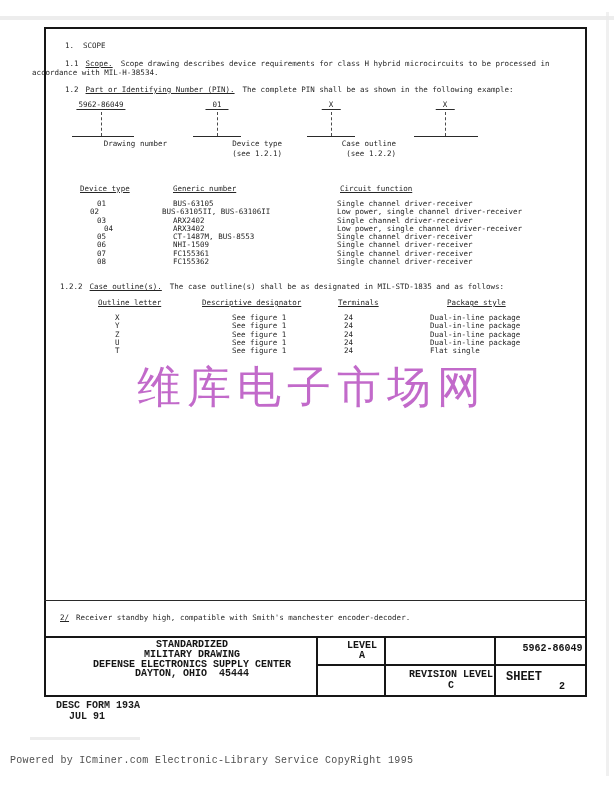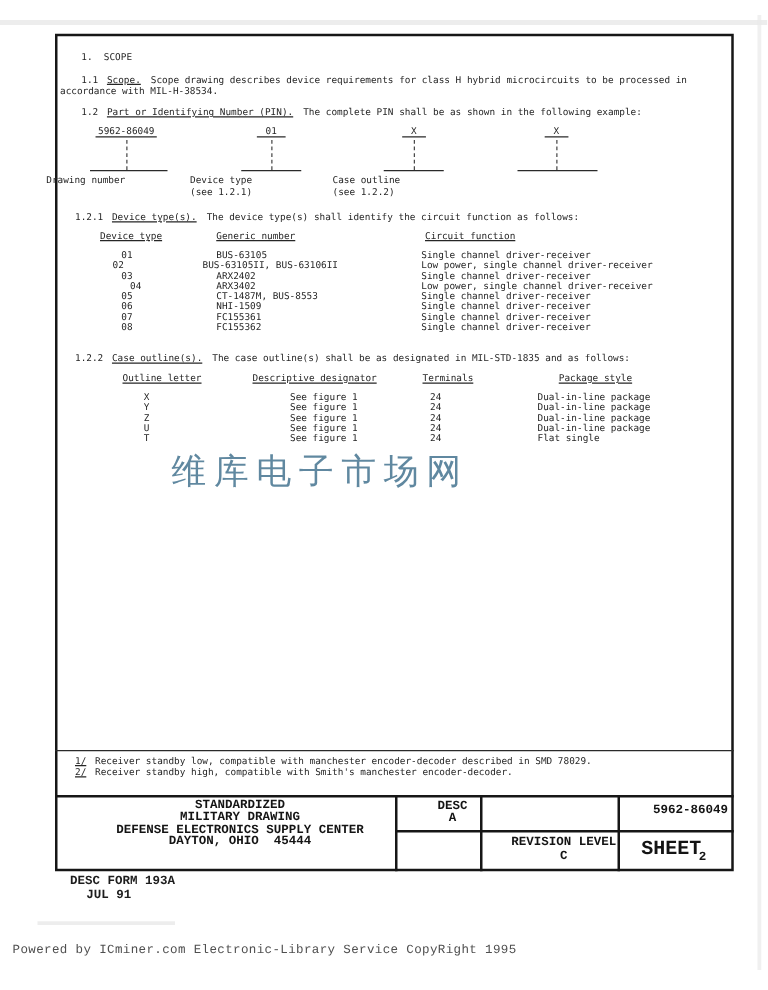--- a/index.html
+++ b/index.html
@@ -11,27 +11,27 @@
   .pre{white-space:pre;}
   .u{text-decoration:underline;white-space:pre;}
   .gap{display:inline-block;width:7px;}
   .gap2{display:inline-block;width:8px;}
   .hline{position:absolute;border-top:1px solid #2a2a2a;height:0;}
   .dash{position:absolute;width:0;border-left:1px dashed #4a4a4a;}
   .vline{position:absolute;width:0;border-left:2px solid #161616;}
   .ulval{border-bottom:1px solid #2a2a2a;padding:0 2px;}
   .ulval.wide{padding:0 7px;}
   .ctr{transform:translateX(-50%);}
-  .lblblock{position:absolute;width:130px;text-align:left;font-size:7.5px;line-height:9.5px;white-space:pre;color:#262626;}
+  .lblblock{position:absolute;width:130px;text-align:right;font-size:7.5px;line-height:9.5px;white-space:pre;color:#262626;}
   .trow{position:relative;height:8.3px;}
   .trow span{position:absolute;top:0;font-size:7.5px;line-height:8.3px;white-space:pre;color:#262626;}
   .tb{font-family:"Liberation Mono",monospace;font-weight:bold;color:#141414;
       position:absolute;text-align:center;white-space:pre;margin-left:12px;}
-  .watermark{position:absolute;left:137px;top:358px;width:350px;font-size:28px;letter-spacing:6px;
-             color:#0c4a6e;opacity:.65;font-family:Liberation Sans, sans-serif;white-space:nowrap;}
+  .watermark{position:absolute;left:137px;top:358px;width:350px;font-size:44px;letter-spacing:6px;
+             color:#a21caf;opacity:.65;font-family:Liberation Sans, sans-serif;white-space:nowrap;}
   .artifact{position:absolute;background:#e9e9e9;}
   .footer{position:absolute;left:10px;top:755px;font-family:"Liberation Mono",monospace;
           font-size:10px;color:#4f4f4f;letter-spacing:.3px;white-space:pre;}
   .formid{position:absolute;font-family:"Liberation Mono",monospace;font-weight:bold;
           font-size:10px;color:#1d1d1d;white-space:pre;}
 </style>
 </head>
 <body>
 
 <div class="page">
@@ -40,21 +40,21 @@
   <div class="artifact" style="left:606px;top:12px;width:3px;height:764px;opacity:.7"></div>
   <div class="artifact" style="left:30px;top:737px;width:110px;height:3px;opacity:.8"></div>
 
   <div class="frame"></div>
 
   <div class="watermark">维库电子市场网</div>
 
   <div class="t" style="left:65px;top:41px"><span class="pre">1.  SCOPE</span></div>
 
   <div class="t" style="left:65px;top:59px"><span class="pre">1.1</span><span class="gap"></span><span class="u">Scope.</span><span class="gap2"></span><span class="pre">Scope drawing describes device requirements for class H hybrid microcircuits to be processed in</span></div>
-  <div class="t" style="left:48px;top:68px"><span class="pre">accordance with MIL-H-38534.</span></div>
+  <div class="t" style="left:32px;top:68px"><span class="pre">accordance with MIL-H-38534.</span></div>
 
   <div class="t" style="left:65px;top:85px"><span class="pre">1.2</span><span class="gap"></span><span class="u">Part or Identifying Number (PIN).</span><span class="gap2"></span><span class="pre">The complete PIN shall be as shown in the following example:</span></div>
 
   <div class="t ctr" style="left:101px;top:100px"><span class="ulval">5962-86049</span></div>
   <div class="t ctr" style="left:217px;top:100px"><span class="ulval wide">01</span></div>
   <div class="t ctr" style="left:331px;top:100px"><span class="ulval wide">X</span></div>
   <div class="t ctr" style="left:445px;top:100px"><span class="ulval wide">X</span></div>
 
   <div class="dash" style="left:101px;top:112px;height:24px"></div>
   <div class="dash" style="left:217px;top:112px;height:24px"></div>
@@ -63,21 +63,20 @@
 
   <div class="hline" style="left:72px;top:136px;width:62px"></div>
   <div class="hline" style="left:193px;top:136px;width:48px"></div>
   <div class="hline" style="left:307px;top:136px;width:48px"></div>
   <div class="hline" style="left:414px;top:136px;width:64px"></div>
 
   <div class="lblblock" style="left:37px;top:139px"><span>Drawing number</span></div>
   <div class="lblblock" style="left:152px;top:139px"><span>Device type</span><br><span>(see 1.2.1)</span></div>
   <div class="lblblock" style="left:266px;top:139px"><span>Case outline</span><br><span>(see 1.2.2)</span></div>
 
-  <div class="t" style="left:60px;top:169px"><span class="pre">1.2.1</span><span class="gap"></span><span class="u">Device type(s).</span><span class="gap2"></span><span class="pre">The device type(s) shall identify the circuit function as follows:</span></div>
 
   <div class="t u" style="left:80px;top:184px">Device type</div>
   <div class="t u" style="left:173px;top:184px">Generic number</div>
   <div class="t u" style="left:340px;top:184px">Circuit function</div>
 
   <div style="position:absolute;left:0;top:200px;width:614px">
     <div class="trow">
         <span style="left:97px">01</span>
         <span style="left:173px">BUS-63105</span>
         <span style="left:337px">Single channel driver-receiver</span>
@@ -153,38 +152,37 @@
       </div>
     <div class="trow">
         <span style="left:115px">T</span>
         <span style="left:232px">See figure 1</span>
         <span style="left:344px">24</span>
         <span style="left:430px">Flat single</span>
       </div>
   </div>
 
   <div class="hline" style="left:44px;top:600px;width:543px"></div>
-  <div class="t" style="left:60px;top:604px"><span class="u">1/</span><span class="gap"></span><span class="pre">Receiver standby low, compatible with manchester encoder-decoder described in SMD 78029.</span></div>
   <div class="t" style="left:60px;top:613px"><span class="u">2/</span><span class="gap"></span><span class="pre">Receiver standby high, compatible with Smith's manchester encoder-decoder.</span></div>
 
   <div class="hline" style="left:44px;top:636px;width:543px;border-top-width:2px;border-color:#161616"></div>
   <div class="vline" style="left:316px;top:636px;height:61px"></div>
   <div class="vline" style="left:384px;top:636px;height:61px"></div>
   <div class="vline" style="left:494px;top:636px;height:61px"></div>
   <div class="hline" style="left:316px;top:664px;width:271px;border-top-width:2px;border-color:#161616"></div>
 
   <div class="tb" style="left:46px;top:640px;width:268px;font-size:10px;line-height:9.8px"><span>STANDARDIZED</span><br><span>MILITARY DRAWING</span><br><span>DEFENSE ELECTRONICS SUPPLY CENTER</span><br><span>DAYTON, OHIO  45444</span></div>
 
-  <div class="tb" style="left:316px;top:641px;width:68px;font-size:10px;line-height:10px"><span>DESC</span><br><span>A</span></div>
+  <div class="tb" style="left:316px;top:641px;width:68px;font-size:10px;line-height:10px"><span>LEVEL</span><br><span>A</span></div>
 
   <div class="tb" style="left:494px;top:643px;width:93px;font-size:10px"><span>5962-86049</span></div>
 
   <div class="tb" style="left:384px;top:670px;width:110px;font-size:10px;line-height:10.5px"><span>REVISION LEVEL</span><br><span>C</span></div>
 
-  <div class="tb" style="left:500px;top:670px;width:50px;text-align:center;font-size:16px"><span>SHEET</span></div>
+  <div class="tb" style="left:480px;top:670px;width:50px;text-align:right;font-size:12px"><span>SHEET</span></div>
   <div class="tb" style="left:540px;top:681px;width:20px;font-size:10px"><span>2</span></div>
 
   <div class="formid" style="left:56px;top:700px">DESC FORM 193A</div>
   <div class="formid" style="left:69px;top:711px">JUL 91</div>
 
   <div class="footer">Powered by ICminer.com Electronic-Library Service CopyRight 1995</div>
 
 </div>
 
 </body></html>

